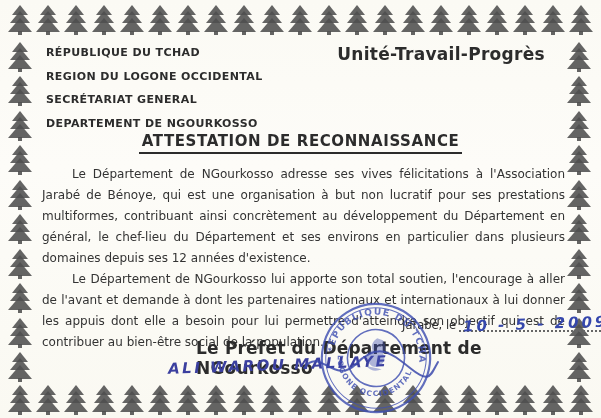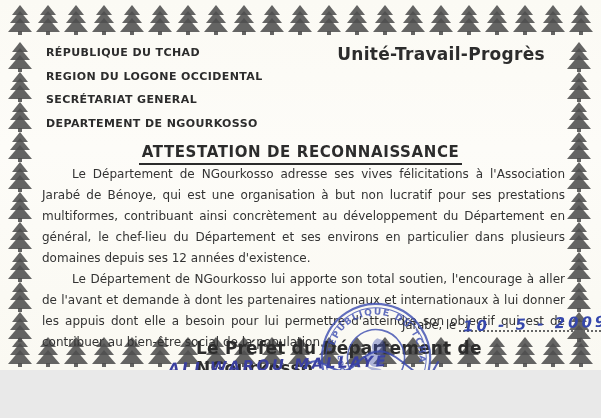--- a/index.html
+++ b/index.html
@@ -1,35 +1,35 @@
 <!DOCTYPE html>
 <html><head>
 <meta charset="utf-8">
 <style>
   html,body{margin:0;padding:0;background:#e9e9e9;}
   .page{
-    position:relative; width:601px; height:370px; overflow:hidden;
+    position:relative; width:601px; height:418px; overflow:hidden;
     background:#fcfbf6;
     background-image:linear-gradient(180deg,#fbfaf4 0%, #fdfcf8 40%, #faf9f2 100%);
     font-family:"DejaVu Sans", sans-serif; color:#2c2c2c;
     box-shadow:0 0 4px rgba(0,0,0,.25);
   }
   
   .tree-row{position:absolute; left:8px; right:8px; display:flex; justify-content:space-between; z-index:2;}
   .tree-row.top{top:5px;}
   .tree-row.bottom{bottom:3px;}
   .tree-col{position:absolute; top:42px; bottom:36px; width:30px; display:flex; flex-direction:column; justify-content:space-between; align-items:center; z-index:2;}
   .tree-col.left{left:5px;}
   .tree-col.right{right:7px;}
   svg.tree{width:24px; height:30px; flex:0 0 auto;}
   
   .hdr{position:absolute; left:46px; top:41px; font-size:11px; font-weight:bold; letter-spacing:.4px; line-height:23.5px; z-index:3;}
   .motto{position:absolute; right:56px; top:44px; font-size:17px; font-weight:bold; letter-spacing:.3px; z-index:3;}
   
-  .title-wrap{position:absolute; top:142px; left:0; right:0; text-align:center; z-index:3;}
+  .title-wrap{position:absolute; top:131px; left:0; right:0; text-align:center; z-index:3;}
   .title-text{font-size:15px; font-weight:bold; letter-spacing:.6px; border-bottom:2px solid #2c2c2c; padding:0 3px 2px;}
   
   .body{position:absolute; left:42px; top:164px; width:523px; font-size:12px; line-height:21px; text-align:justify; color:#333; z-index:3;}
   .body p{margin:0; text-indent:30px;}
   
   .dateline{position:absolute; top:317px; left:402px; font-size:11.5px; white-space:nowrap; z-index:4;}
   .dotline{display:inline-block; width:150px; border-bottom:2px dotted #666; position:relative; height:13px; vertical-align:bottom; margin-left:3px;}
   .hw-date{position:absolute; left:4px; bottom:-3px; color:#3547ac; font-size:15px; font-style:italic; font-weight:bold; letter-spacing:3px; transform:rotate(-2deg); white-space:nowrap;}
   
   .sig-title{position:absolute; top:338px; left:196px; font-size:17px; font-weight:bold; letter-spacing:.2px; z-index:3;}

